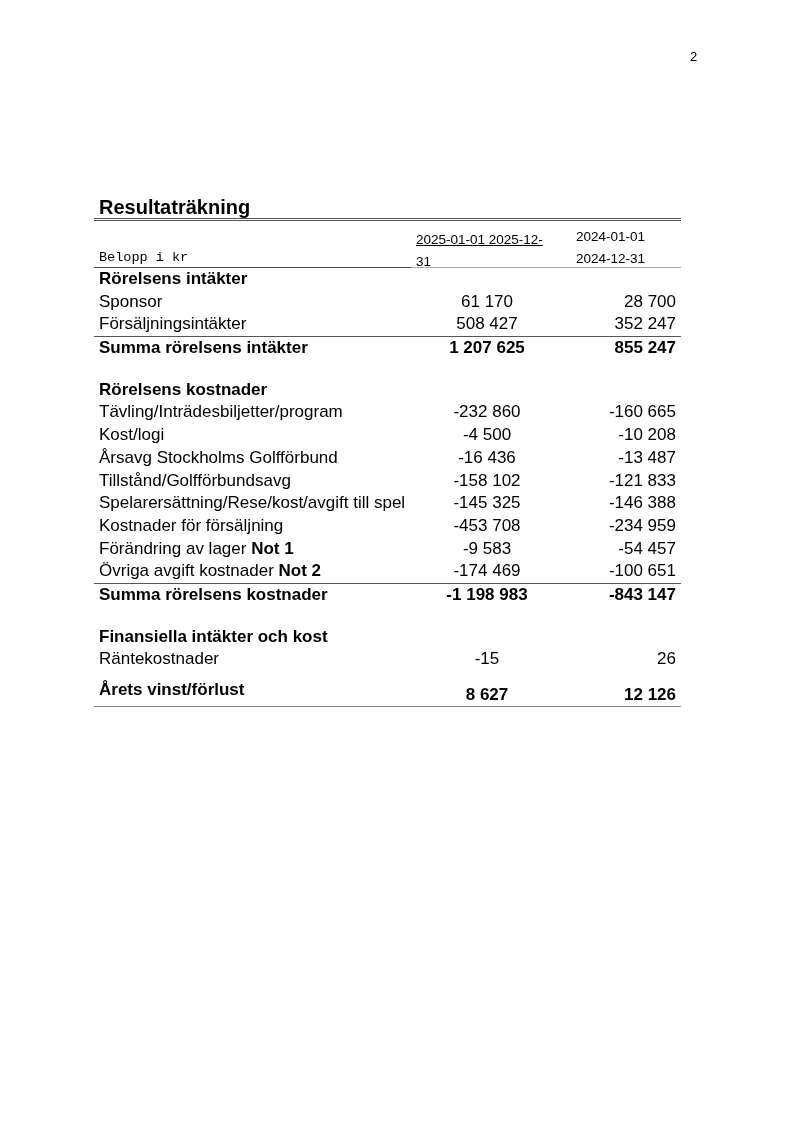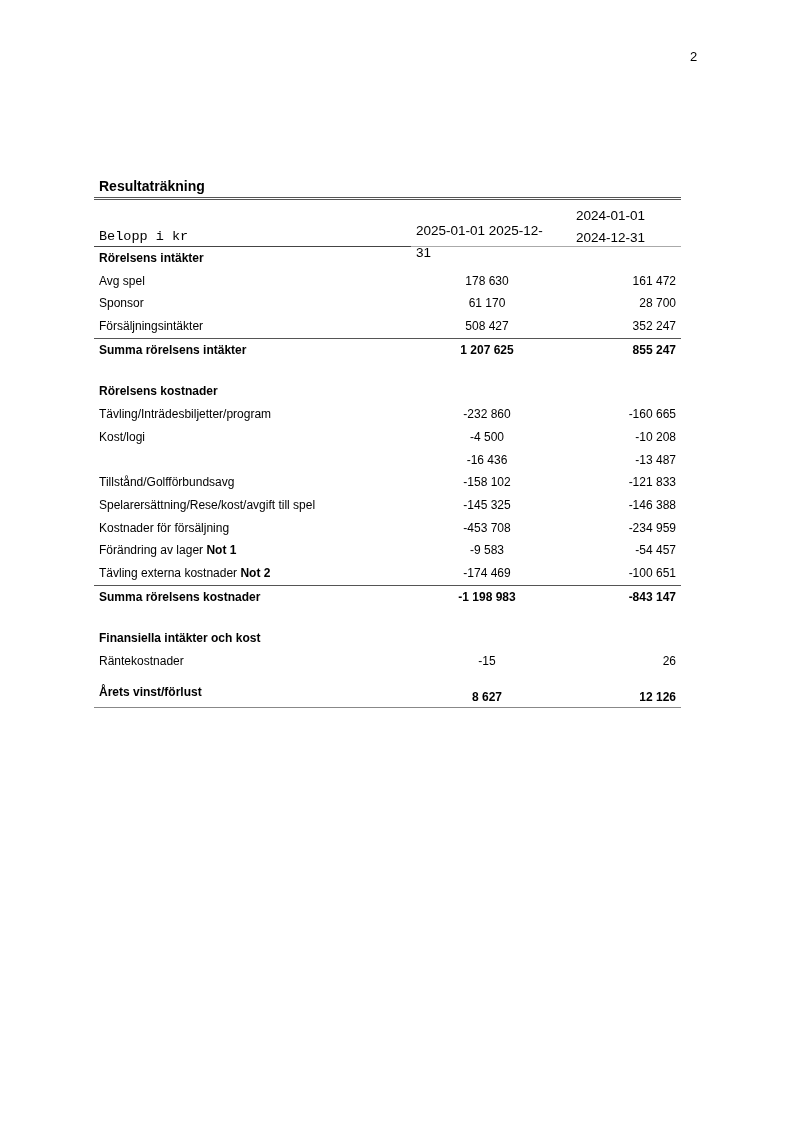--- a/index.html
+++ b/index.html
@@ -1,29 +1,29 @@
 <!DOCTYPE html>
 <html><head>
   <meta charset="utf-8">
   <style>
     html, body { margin: 0; padding: 0; background: #ffffff; }
     body { width: 794px; height: 1123px; position: relative; overflow: hidden;
            font-family: "Liberation Sans", "DejaVu Sans", sans-serif; color: #000; }
     .page-number { position: absolute; left: 690px; top: 49px; font-size: 13px; }
     .report { position: absolute; left: 94px; top: 176px; width: 587px; }
-    .title { font-size: 14px; font-weight: bold; padding-left: 5px; height: 20px; line-height: 20px; }
+    .title { font-size: 20px; font-weight: bold; padding-left: 5px; height: 20px; line-height: 20px; margin-top: 21px; }
     .title-rule { height: 0; border-top: 1px solid #555; border-bottom: 1px solid #555; padding-top: 1px; margin-top: 1px; }
     .hdr { position: relative; height: 46px; font-size: 13.5px; }
     .hdr .lbl { position: absolute; left: 5px; top: 29px; font-family: Liberation Mono, monospace; }
-    .hdr .c1 { position: absolute; left: 322px; top: 20px; width: 150px; line-height: 22px; }
+    .hdr .c1 { position: absolute; left: 322px; top: 8px; width: 150px; line-height: 22px; text-decoration: underline; }
     .hdr .c2 { position: absolute; right: 5px; top: 5px; width: 100px; line-height: 22px; }
     .hdr-rule { position: relative; height: 1px; }
     .hdr-rule .l { position: absolute; left: 0; top: 0; width: 317px; height: 1px; background: #444; }
     .hdr-rule .r { position: absolute; left: 317px; top: 0; right: 0; height: 1px; background: #aaa; }
-    .row { position: relative; height: 22.7px; line-height: 22.7px; font-size: 12px; }
+    .row { position: relative; height: 22.7px; line-height: 22.7px; font-size: 17px; }
     .row .lbl { position: absolute; left: 5px; white-space: nowrap; }
     .row .v1 { position: absolute; left: 330px; width: 126px; text-align: center; }
     .row .v2 { position: absolute; right: 5px; width: 120px; text-align: right; }
     .row.bold { font-weight: bold; }
     .note { font-weight: bold; }
     .rule { height: 1px; background: #555; }
     .rule.light { background: #888; }
     .spacer { height: 19px; }
     .spacer-sm { height: 12px; }
     .result .lbl { top: -4px; text-align: center; }
@@ -51,25 +51,20 @@
   </div>
   <div class="hdr-rule">
       <div class="l"></div>
       <div class="r"></div>
     </div>
 
   <div class="row bold">
     <span class="lbl">Rörelsens intäkter</span>
   </div>
   <div class="row">
-    <span class="lbl">Avg spel</span>
-    <span class="v1">178 630</span>
-    <span class="v2">161 472</span>
-  </div>
-  <div class="row">
     <span class="lbl">Sponsor</span>
     <span class="v1">61 170</span>
     <span class="v2">28 700</span>
   </div>
   <div class="row">
     <span class="lbl">Försäljningsintäkter</span>
     <span class="v1">508 427</span>
     <span class="v2">352 247</span>
   </div>
   <div class="rule"></div>
@@ -88,20 +83,21 @@
     <span class="lbl">Tävling/Inträdesbiljetter/program</span>
     <span class="v1">-232 860</span>
     <span class="v2">-160 665</span>
   </div>
   <div class="row">
     <span class="lbl">Kost/logi</span>
     <span class="v1">-4 500</span>
     <span class="v2">-10 208</span>
   </div>
   <div class="row">
+    <span class="lbl">Årsavg Stockholms Golfförbund</span>
     <span class="v1">-16 436</span>
     <span class="v2">-13 487</span>
   </div>
   <div class="row">
     <span class="lbl">Tillstånd/Golfförbundsavg</span>
     <span class="v1">-158 102</span>
     <span class="v2">-121 833</span>
   </div>
   <div class="row">
     <span class="lbl">Spelarersättning/Rese/kost/avgift till spel</span>
@@ -112,21 +108,21 @@
     <span class="lbl">Kostnader för försäljning</span>
     <span class="v1">-453 708</span>
     <span class="v2">-234 959</span>
   </div>
   <div class="row">
     <span class="lbl"><span>Förändring av lager </span><span class="note">Not 1</span></span>
     <span class="v1">-9 583</span>
     <span class="v2">-54 457</span>
   </div>
   <div class="row">
-    <span class="lbl"><span>Tävling externa kostnader </span><span class="note">Not 2</span></span>
+    <span class="lbl"><span>Övriga avgift kostnader </span><span class="note">Not 2</span></span>
     <span class="v1">-174 469</span>
     <span class="v2">-100 651</span>
   </div>
   <div class="rule"></div>
   <div class="row bold">
     <span class="lbl">Summa rörelsens kostnader</span>
     <span class="v1">-1 198 983</span>
     <span class="v2">-843 147</span>
   </div>
 

